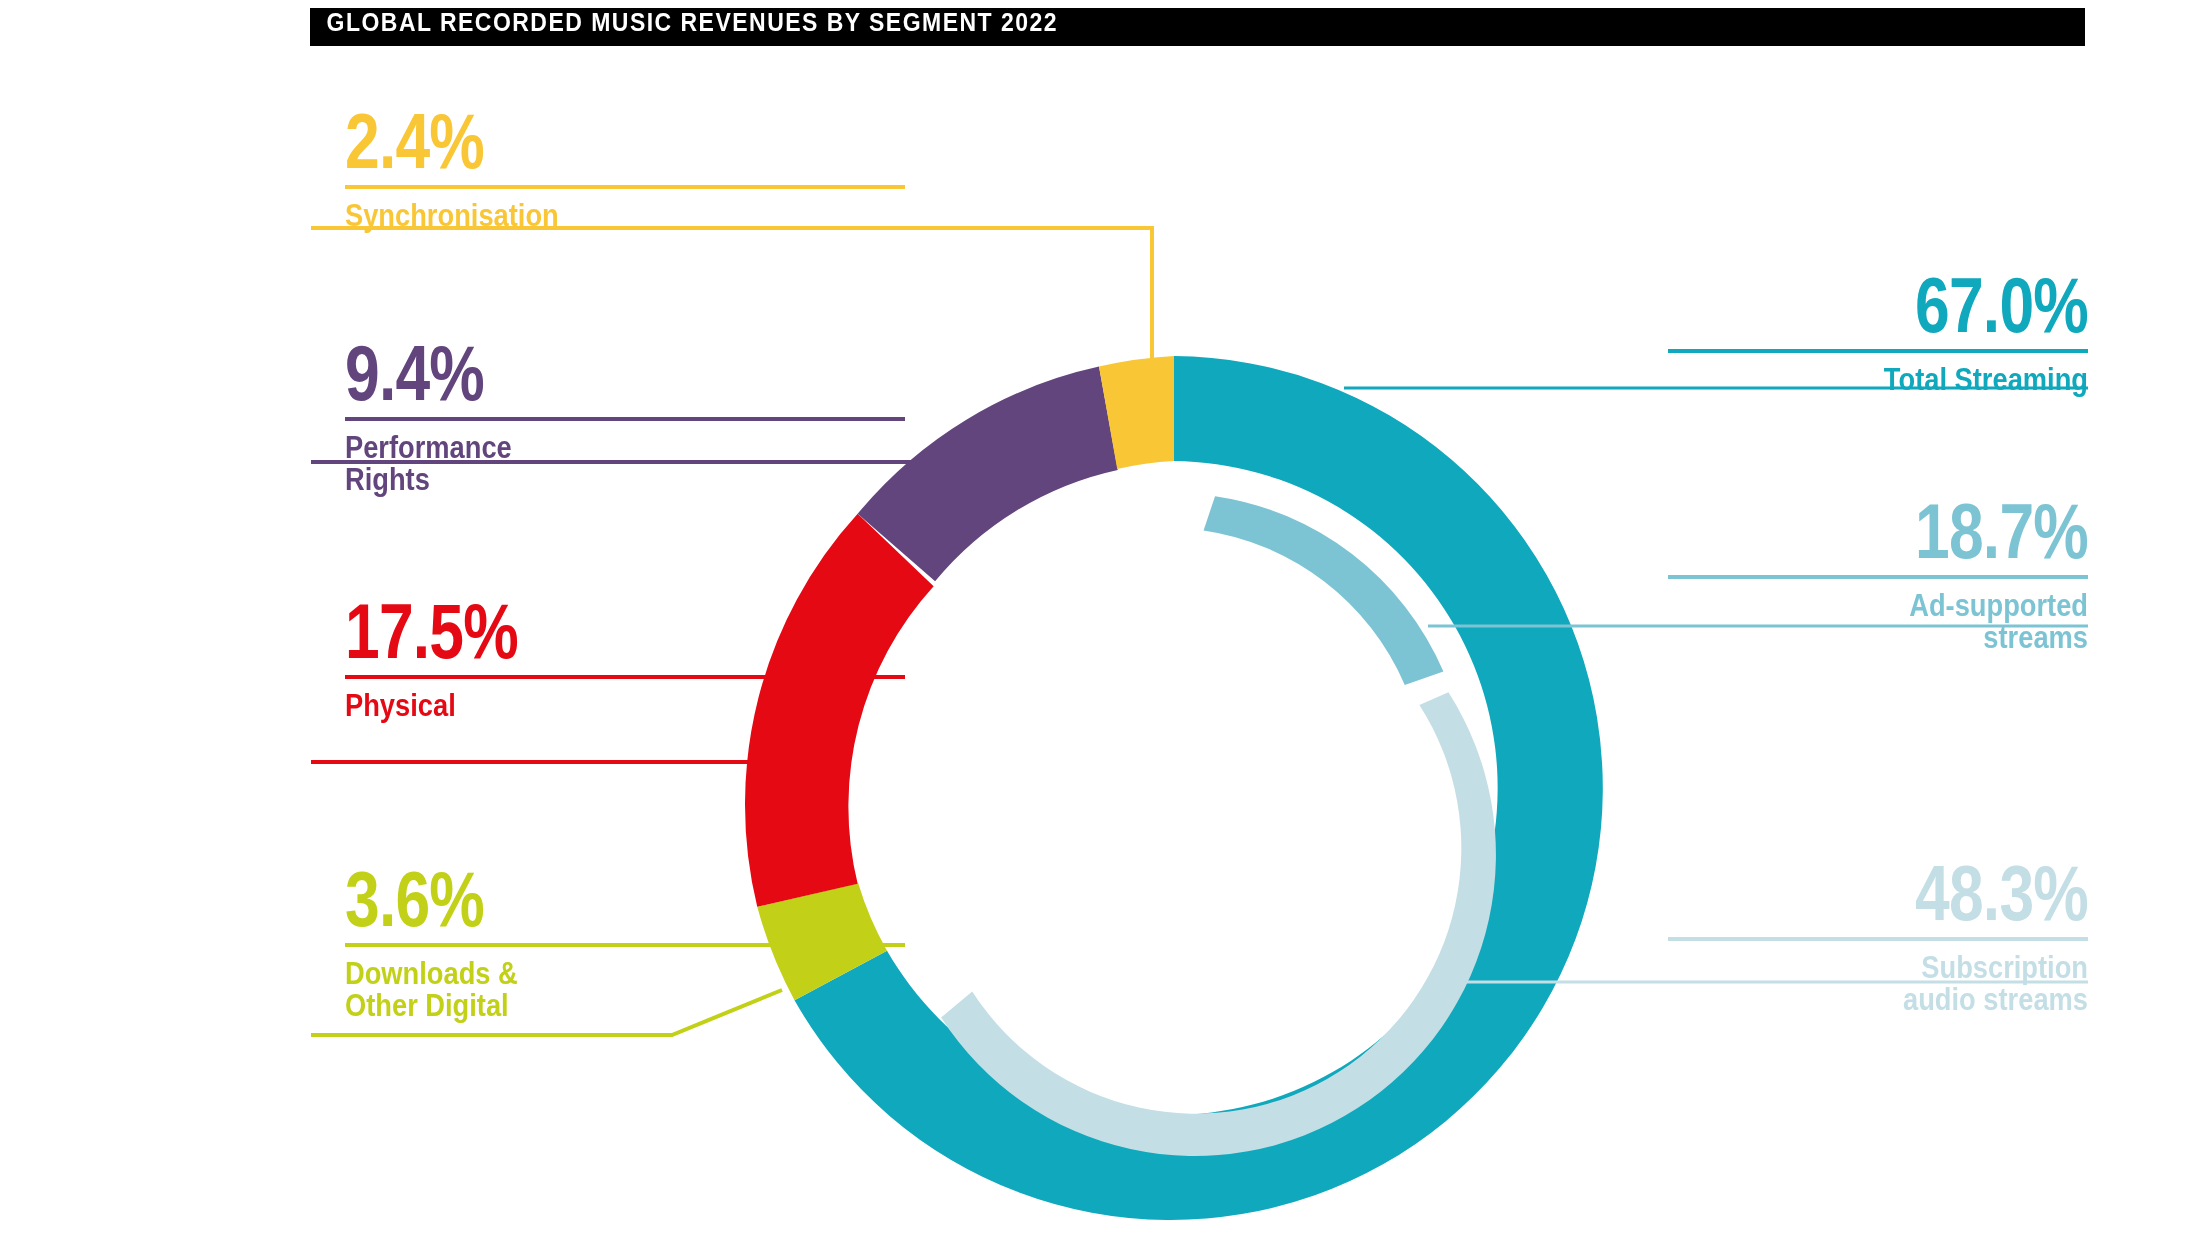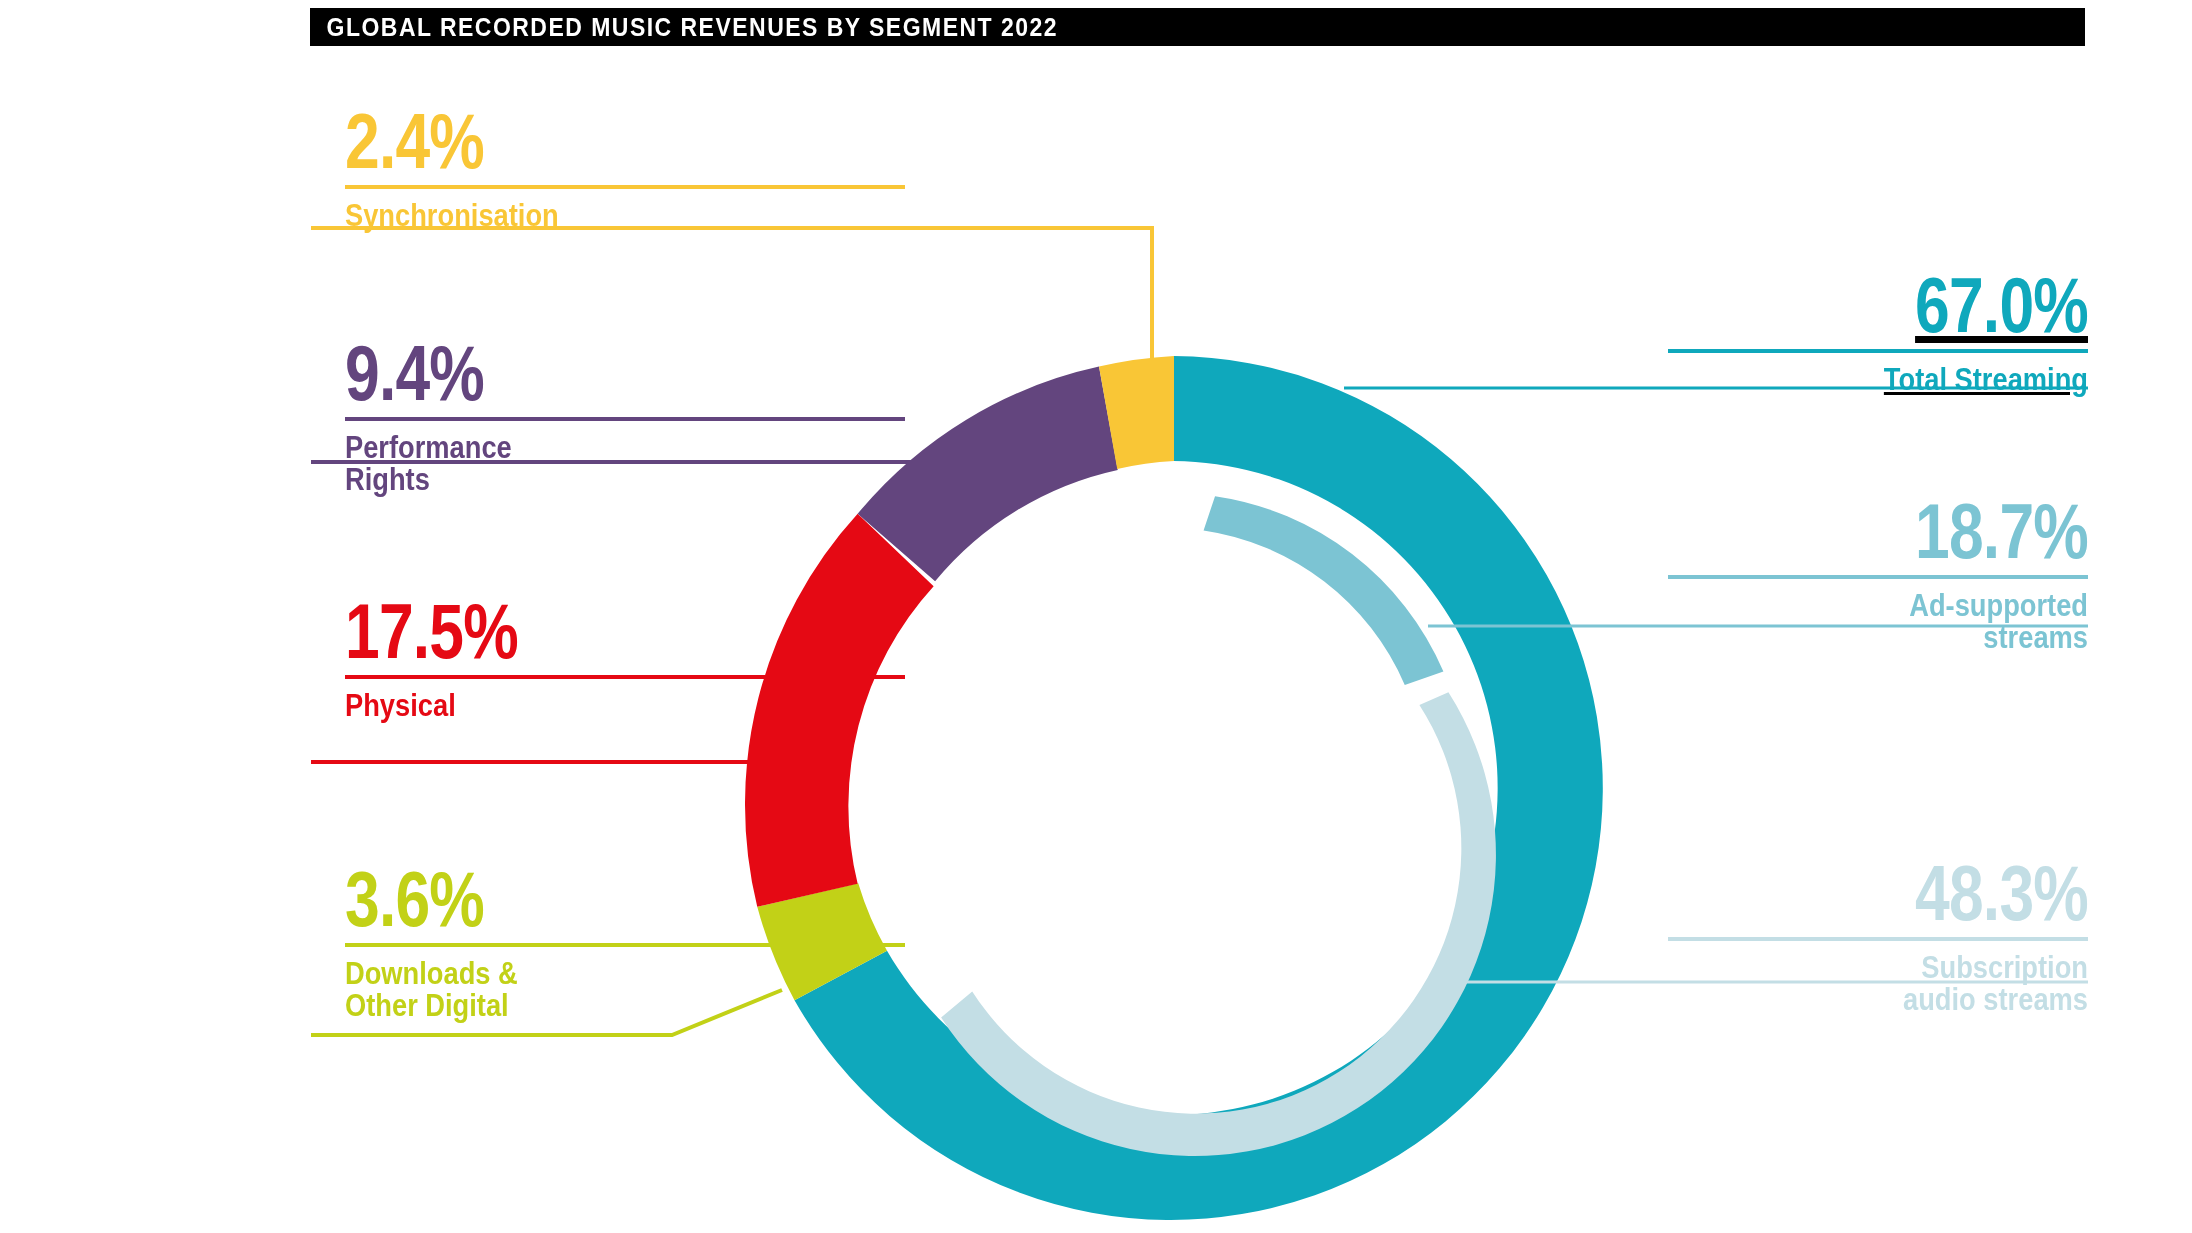--- a/index.html
+++ b/index.html
@@ -17,21 +17,21 @@
 
   
   #title-bar {
     position: absolute;
     left: 310px;
     top: 8px;
     width: 1775px;
     height: 38px;
     background: #000000;
     display: flex;
-    align-items: center;
+    align-items: flex-start;
     text-decoration: underline;
   }
   #title-text {
     color: #ffffff;
     font-family: "Liberation Sans Narrow", "Liberation Sans", sans-serif;
     font-size: 25px;
     font-weight: bold;
     letter-spacing: 1.6px;
     padding-left: 18px;
     white-space: nowrap;
@@ -80,21 +80,21 @@
   
   .callout.left { left: 310px; width: 560px; }
   
   .callout.right { right: 104px; width: 420px; }
 
   #co-sync   { top: 108px; }
   #co-perf   { top: 340px; }
   #co-phys   { top: 598px; }
   #co-down   { top: 866px; }
 
-  #co-total  { top: 272px; text-decoration: underline; }
+  #co-total  { top: 272px; }
   #co-ad     { top: 498px; }
   #co-sub    { top: 860px; }
 
   
   #chart-svg {
     position: absolute;
     left: 0;
     top: 0;
     width: 2192px;
     height: 1233px;

